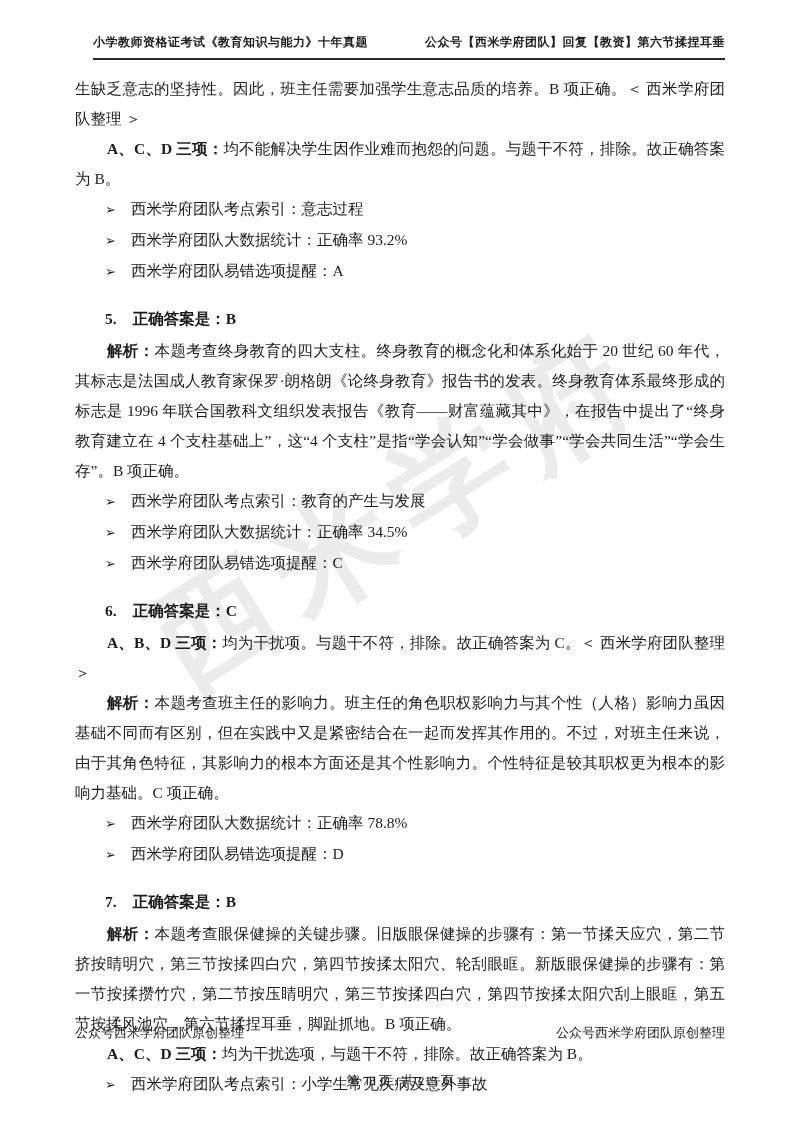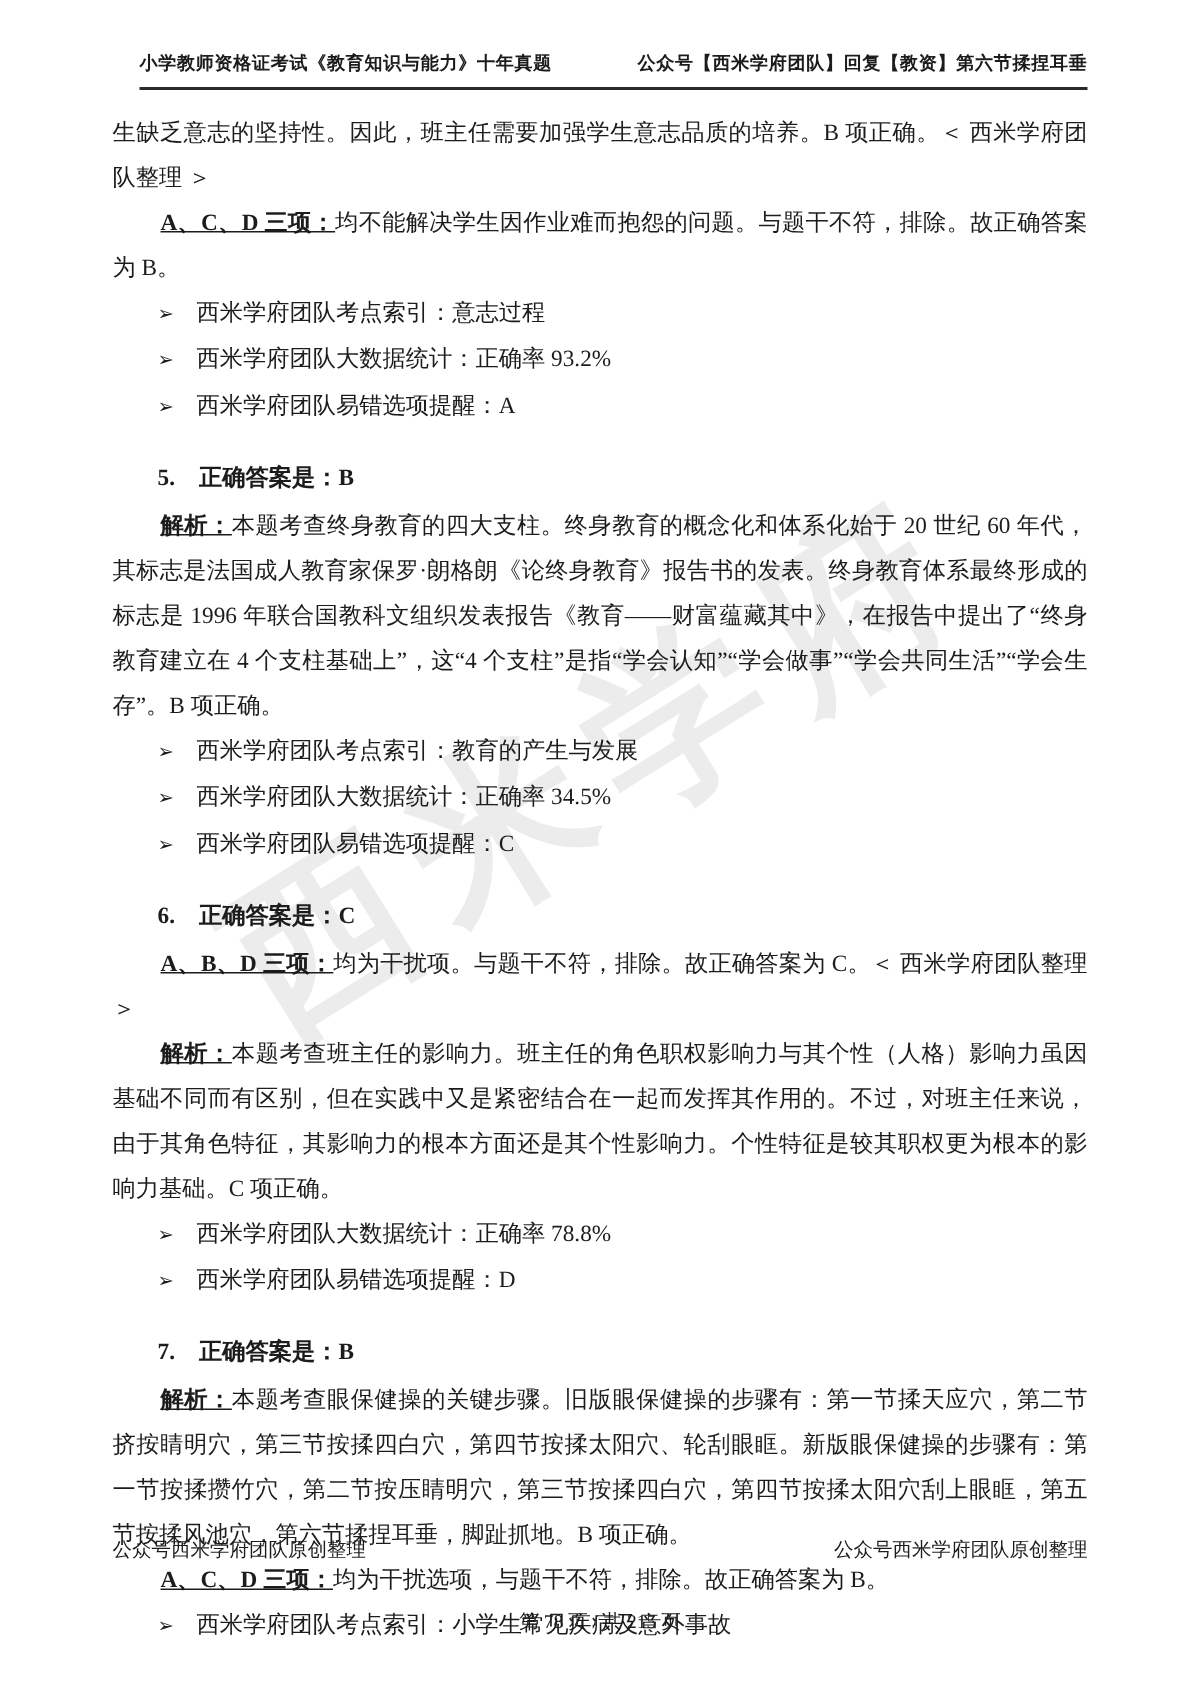--- a/index.html
+++ b/index.html
@@ -33,21 +33,21 @@
     user-select:none;
   }
   .doc-body {
     position:absolute; top:74px; left:75px; right:75px;
     font-size:15.5px; line-height:30px;
     text-align:justify;
     z-index:1;
   }
   .para { text-align:justify; }
   .para.indent { text-indent:32px; }
-  .bold { font-weight:bold;text-decoration:underline; }
+  .bold { font-weight:bold; }
   .heading {
     font-weight:bold;
     padding-left:30px;
     margin-top:17px; margin-bottom:2px;
   }
   .heading .hnum { margin-right:16px; }
   .bullet { padding-left:56px; text-indent:-26px; }
   .bullet .marker {
     display:inline-block; width:26px; text-indent:0;
     font-family:"DejaVu Sans",sans-serif; font-size:13px;

